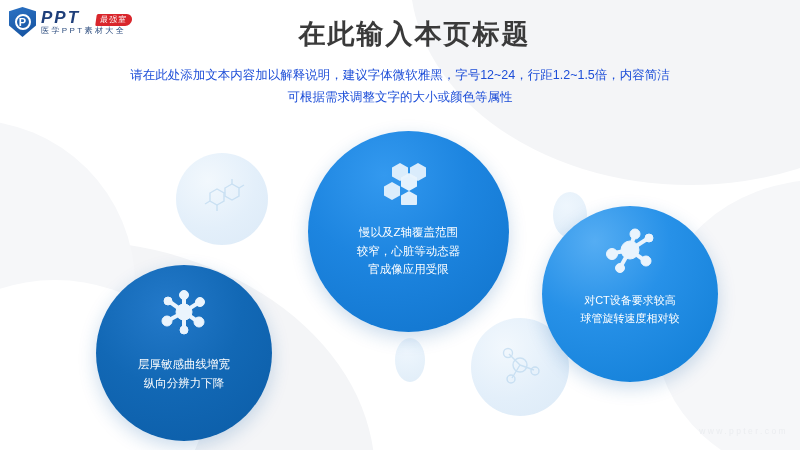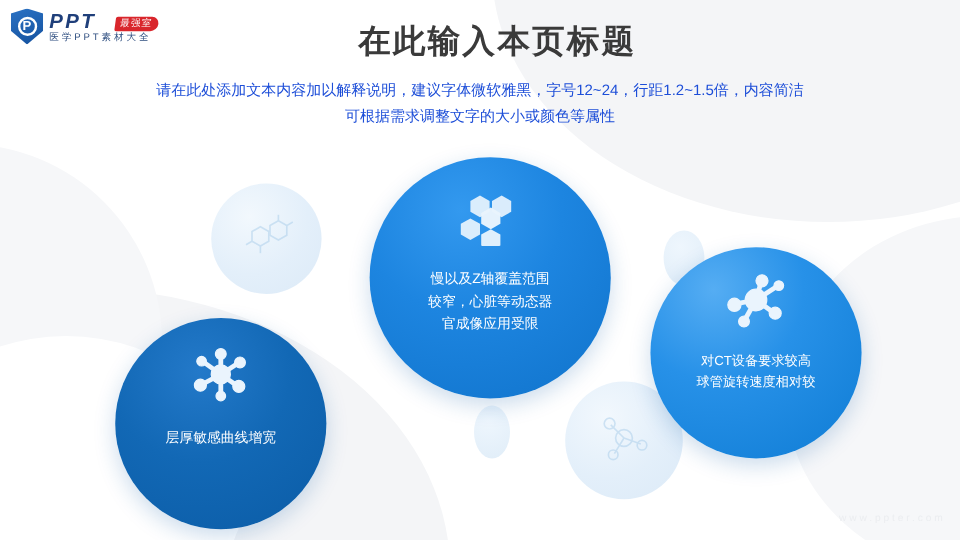--- a/index.html
+++ b/index.html
@@ -265,20 +265,21 @@
         <circle cx="25" cy="6" r="4.5"></circle>
         <circle cx="9" cy="12" r="4"></circle>
         <circle cx="41" cy="13" r="4.5"></circle>
         <circle cx="8" cy="32" r="5"></circle>
         <circle cx="40" cy="33" r="5"></circle>
         <circle cx="25" cy="41" r="4"></circle>
       </svg>
     </span>
     <div class="txt">
       <span>层厚敏感曲线增宽</span>
+      <span>纵向分辨力下降</span>
     </div>
   </div>
 
   <div class="bubble bubble-right">
     <span class="icon">
       <svg width="52" height="46" viewBox="0 0 52 46" fill="#eaf4fd" stroke="#eaf4fd">
         <line x1="26" y1="22" x2="30" y2="8" stroke-width="4"></line>
         <line x1="26" y1="22" x2="43" y2="11" stroke-width="4"></line>
         <line x1="26" y1="22" x2="10" y2="25" stroke-width="4"></line>
         <line x1="26" y1="22" x2="40" y2="32" stroke-width="4"></line>

